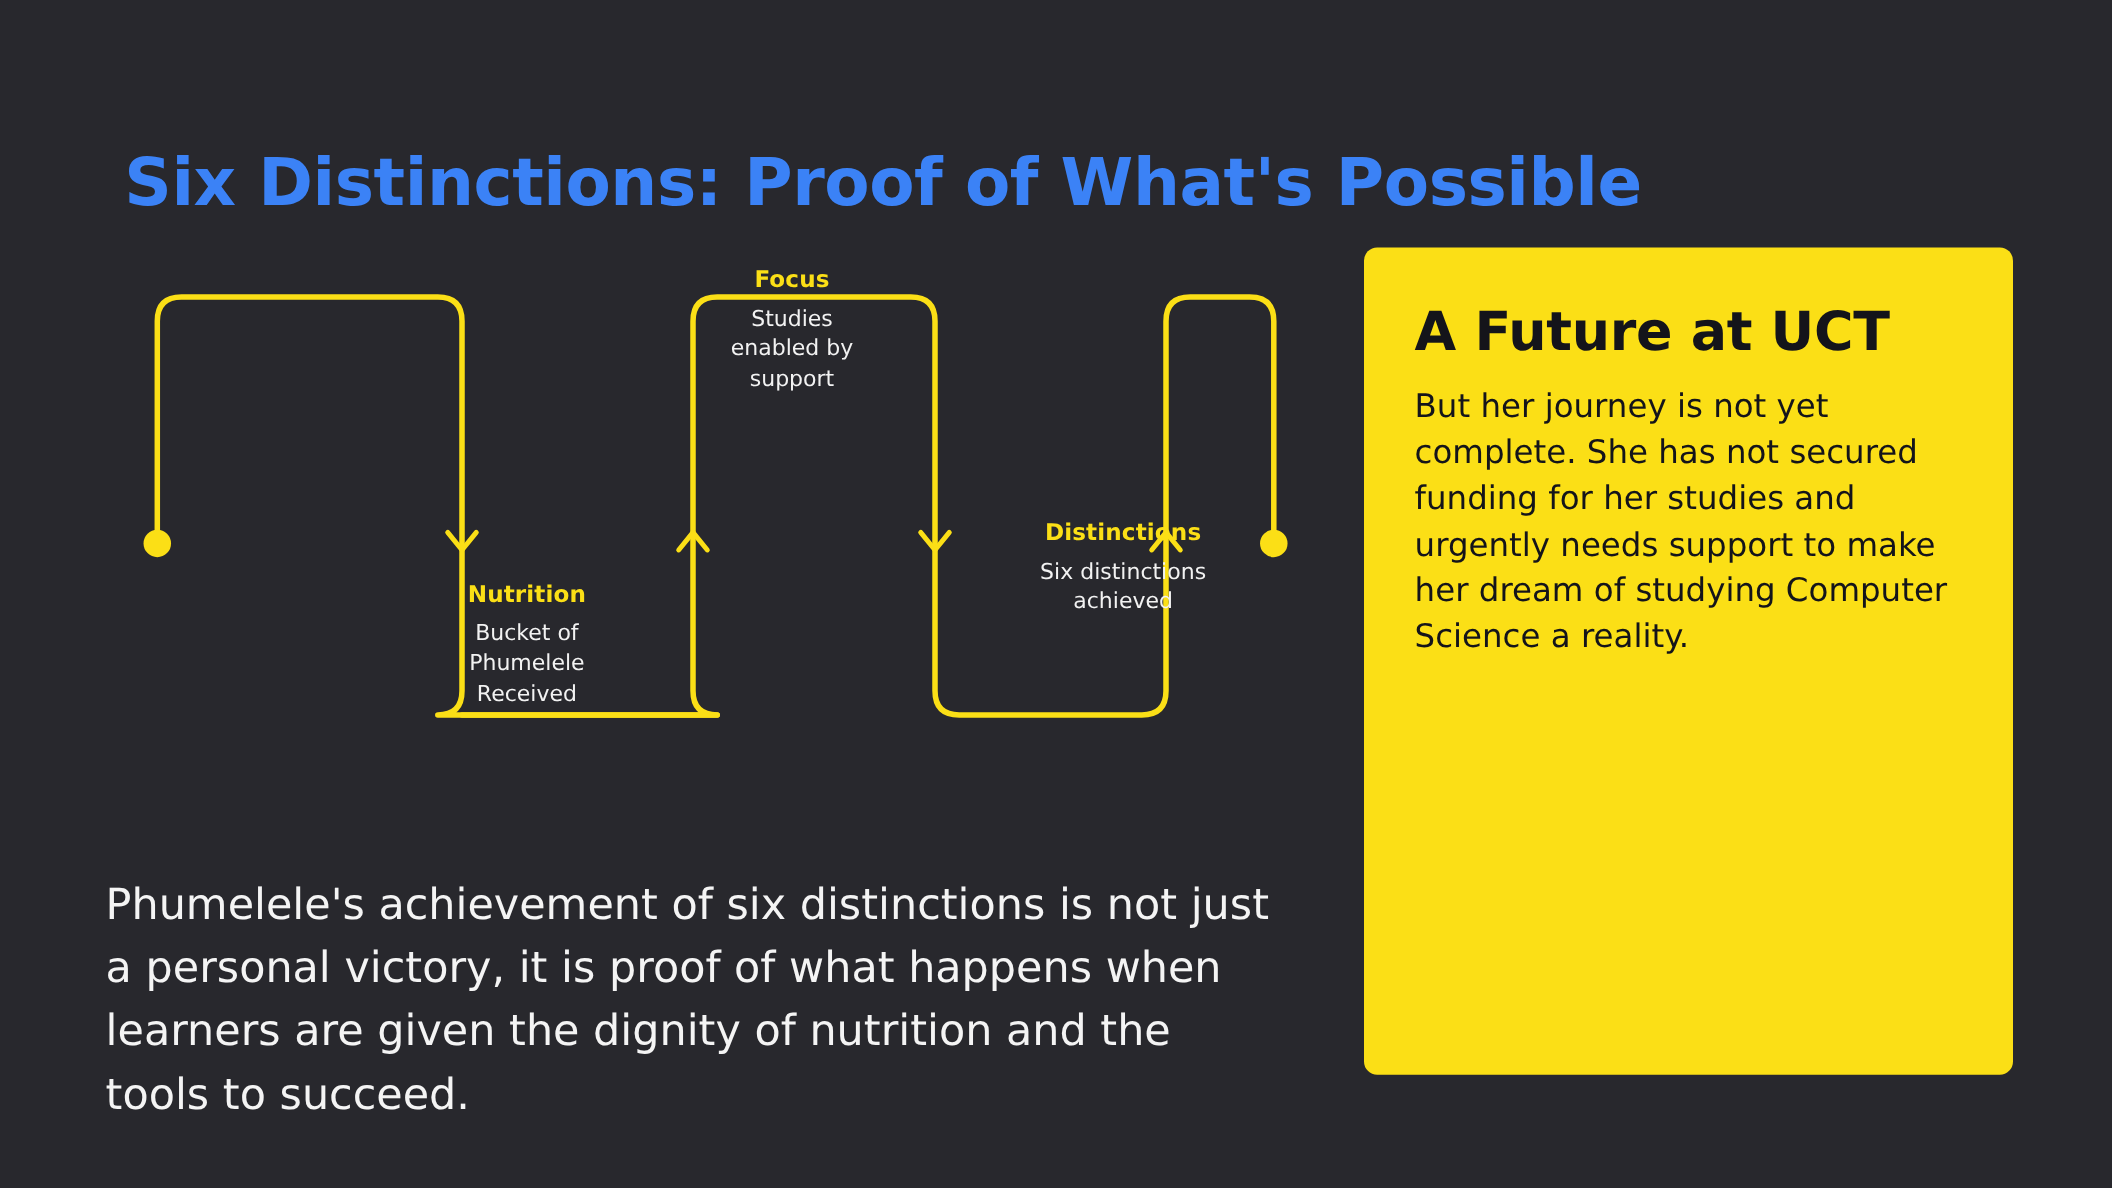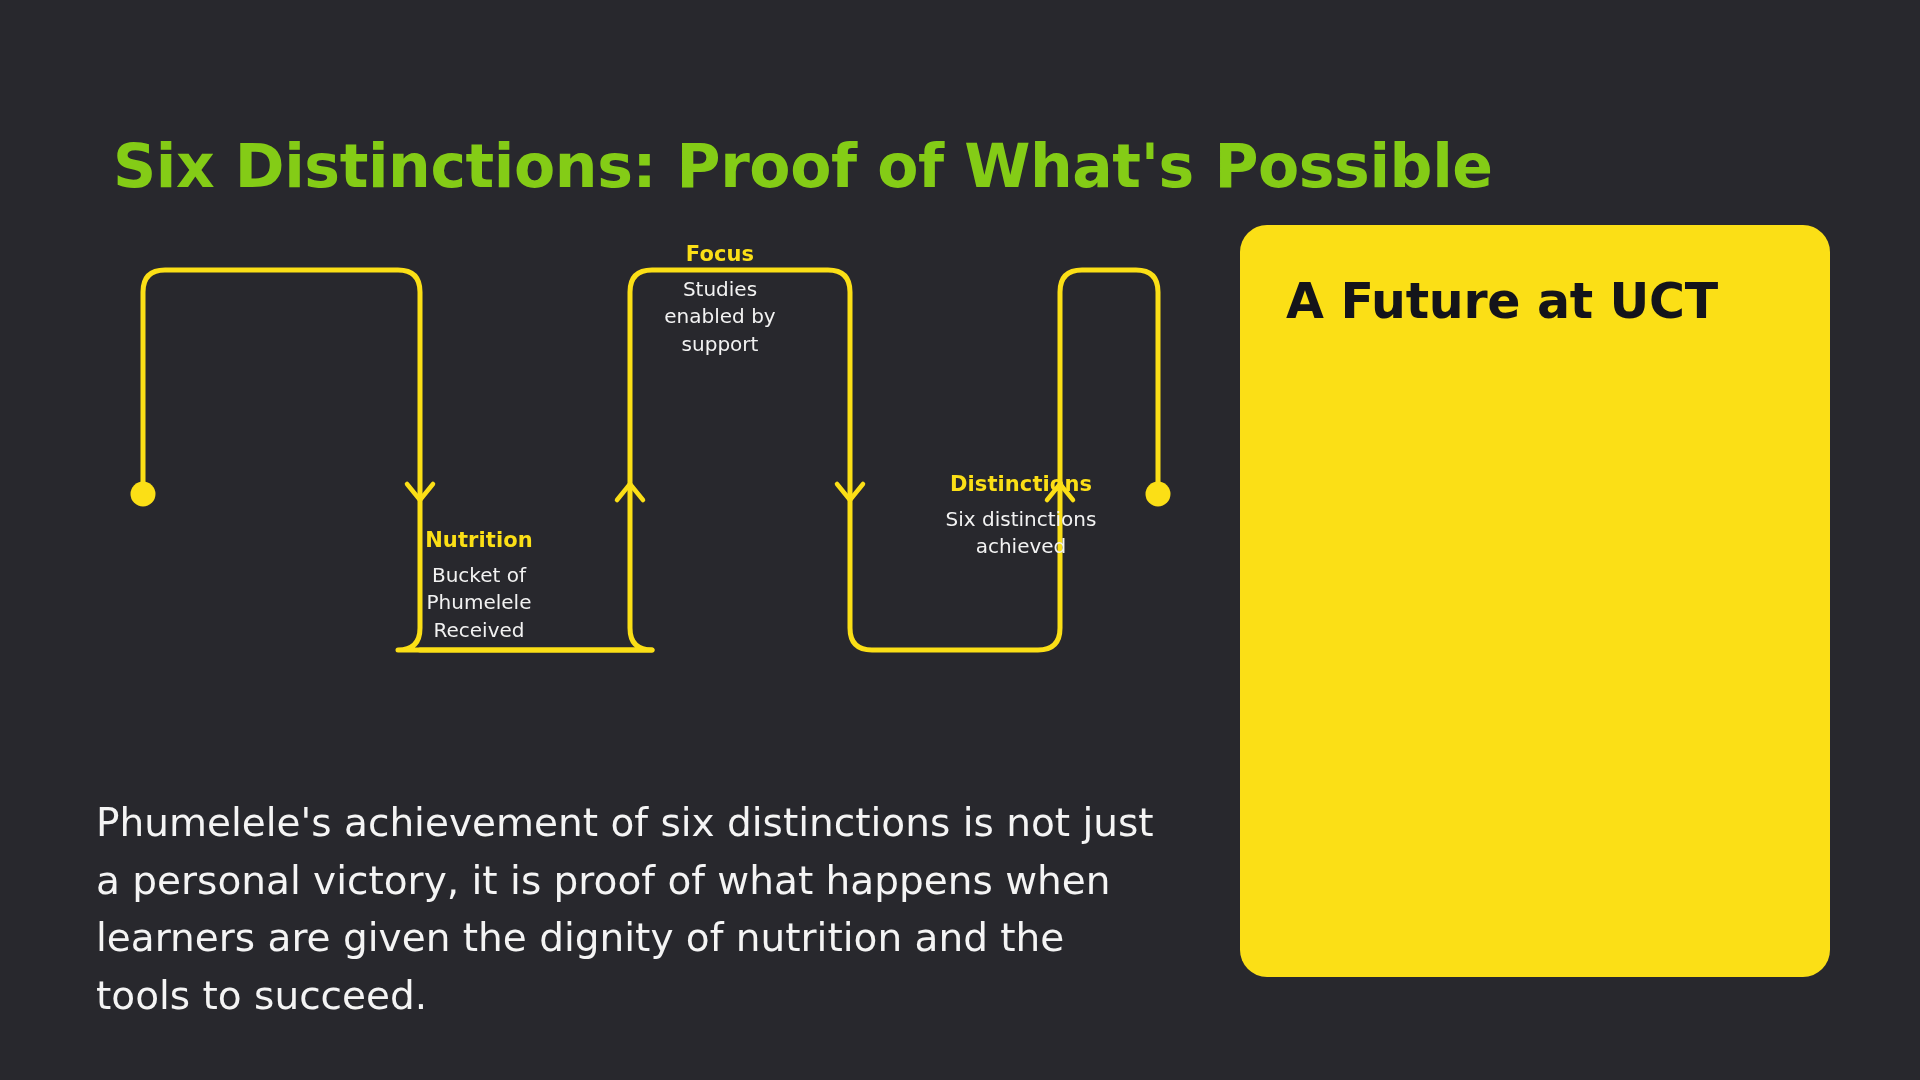--- a/index.html
+++ b/index.html
@@ -23,21 +23,21 @@
   }
 
   
   .slide-title {
     position: absolute;
     left: 113px;
     top: 95px;
     font-size: 60px;
     line-height: 1.05;
     font-weight: 700;
-    color: #84cc16;
+    color: #3b82f6;
     letter-spacing: -0.4px;
     white-space: nowrap;
     font-family: "DejaVu Sans", "Liberation Sans", sans-serif;
   }
 
   
   .flow-wrap {
     position: absolute;
     left: 100px;
     top: 250px;
@@ -90,21 +90,21 @@
   }
 
   
   .card {
     position: absolute;
     left: 1240px;
     top: 225px;
     width: 590px;
     height: 752px;
     background: #fbdf16;
-    border-radius: 27px;
+    border-radius: 12px;
     box-sizing: border-box;
     padding: 50px 46px 40px 46px;
     color: #14141a;
   }
   .card-title {
     font-size: 49px;
     font-weight: 600;
     line-height: 1.1;
     margin: 0 0 20px 0;
     letter-spacing: -0.3px;
@@ -182,15 +182,16 @@
     <div class="node-label label-focus" style="z-index:3;position:absolute;">
       <div class="node-title">Focus</div>
       <div class="node-desc" style="width:160px;margin:0 auto;">Studies enabled by support</div>
     </div>
   </div>
 
   <p class="bottom-para">Phumelele's achievement of six distinctions is not just a personal victory, it is proof of what happens when learners are given the dignity of nutrition and the tools to succeed.</p>
 
   <div class="card">
     <h2 class="card-title">A Future at UCT</h2>
+    <p class="card-para">But her journey is not yet complete. She has not secured funding for her studies and urgently needs support to make her dream of studying Computer Science a reality.</p>
   </div>
 
 </div>
 
 </body></html>

